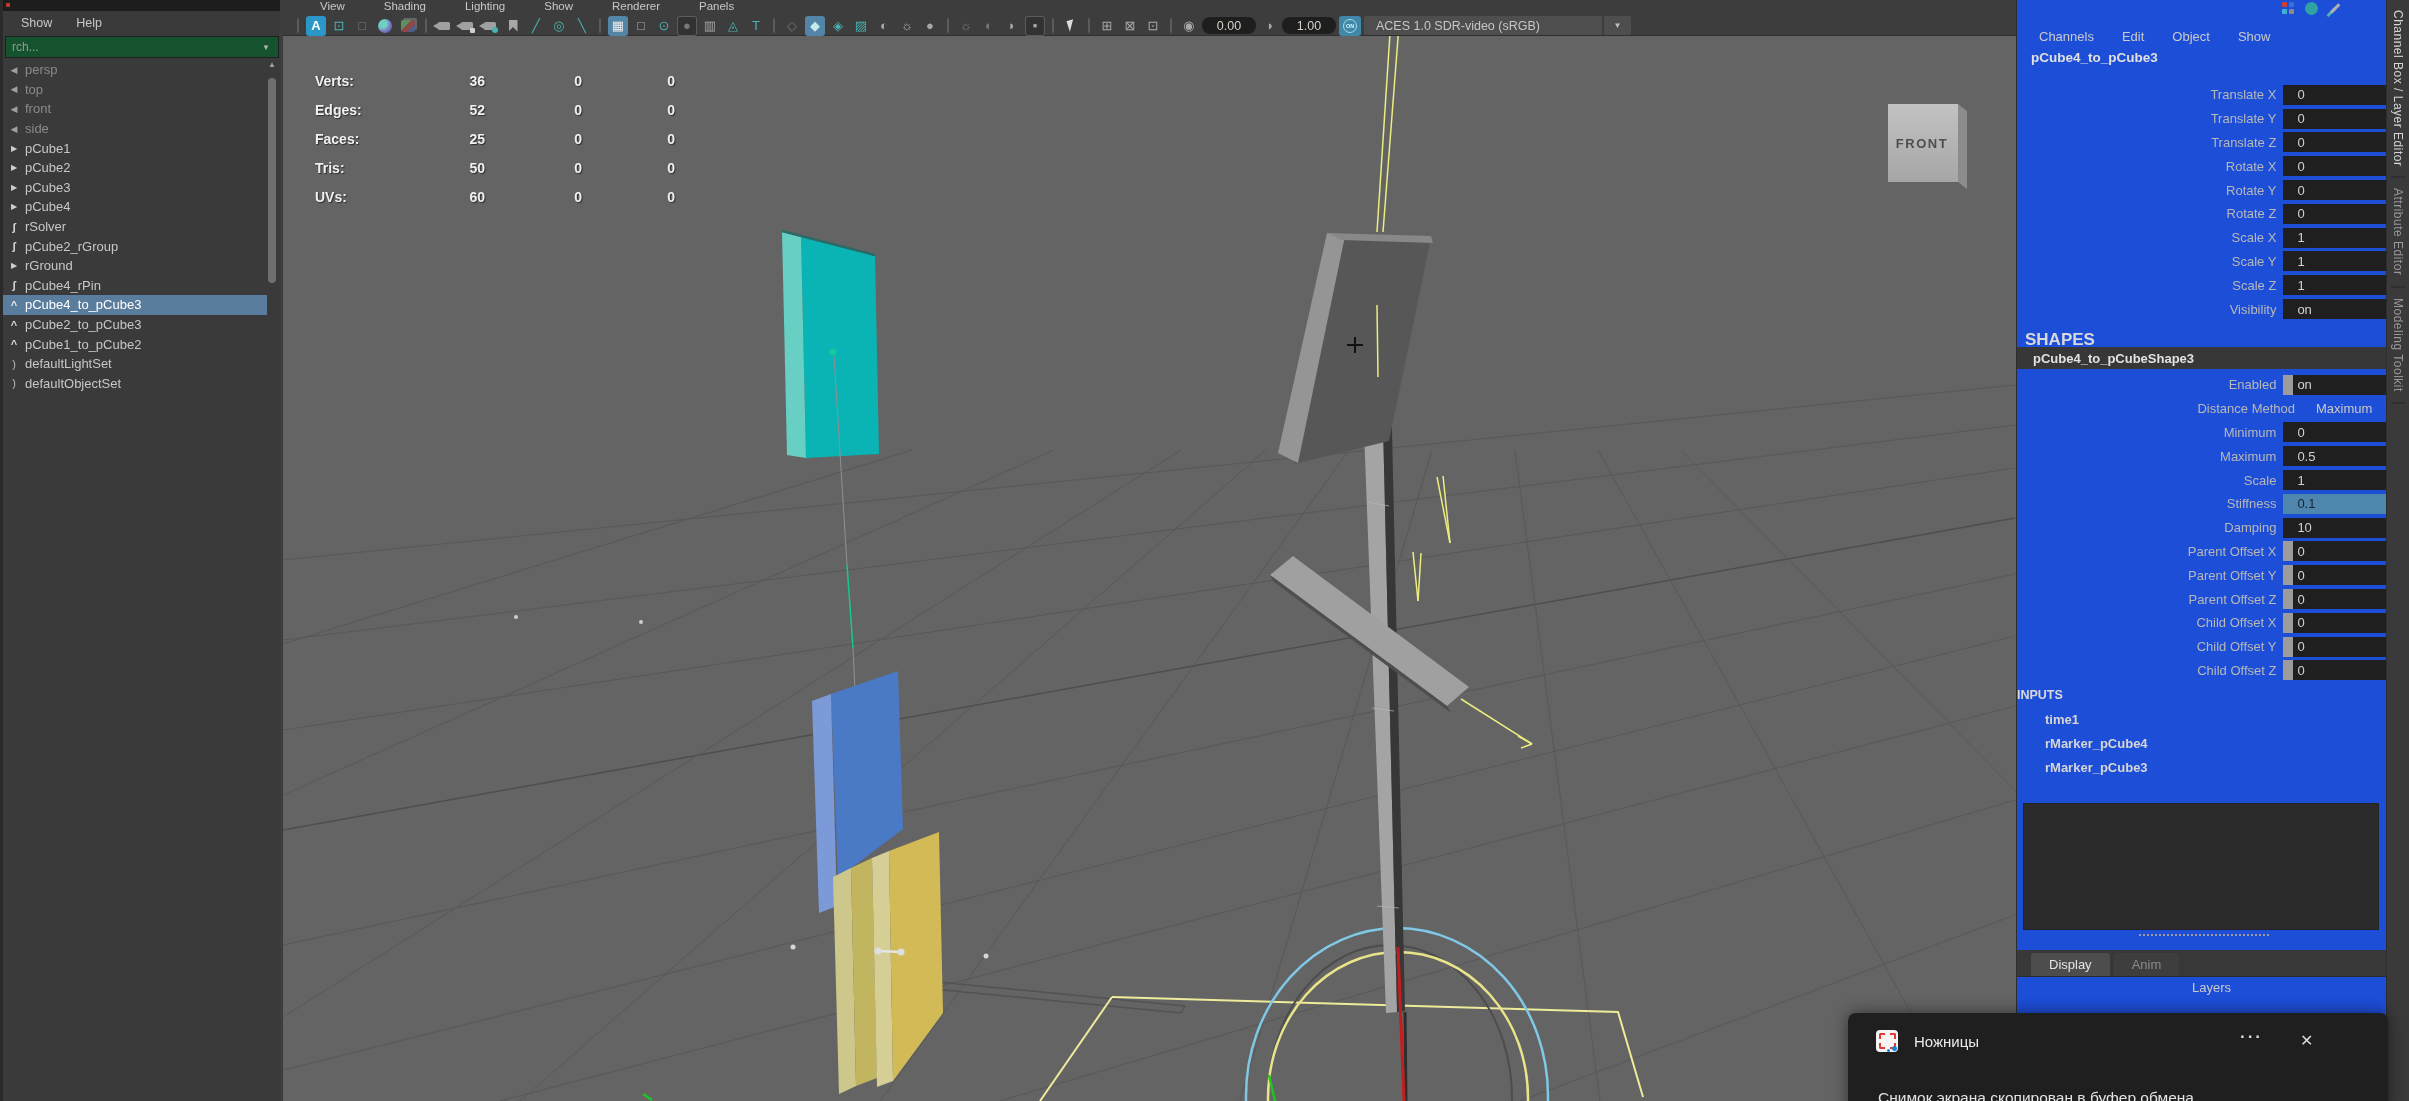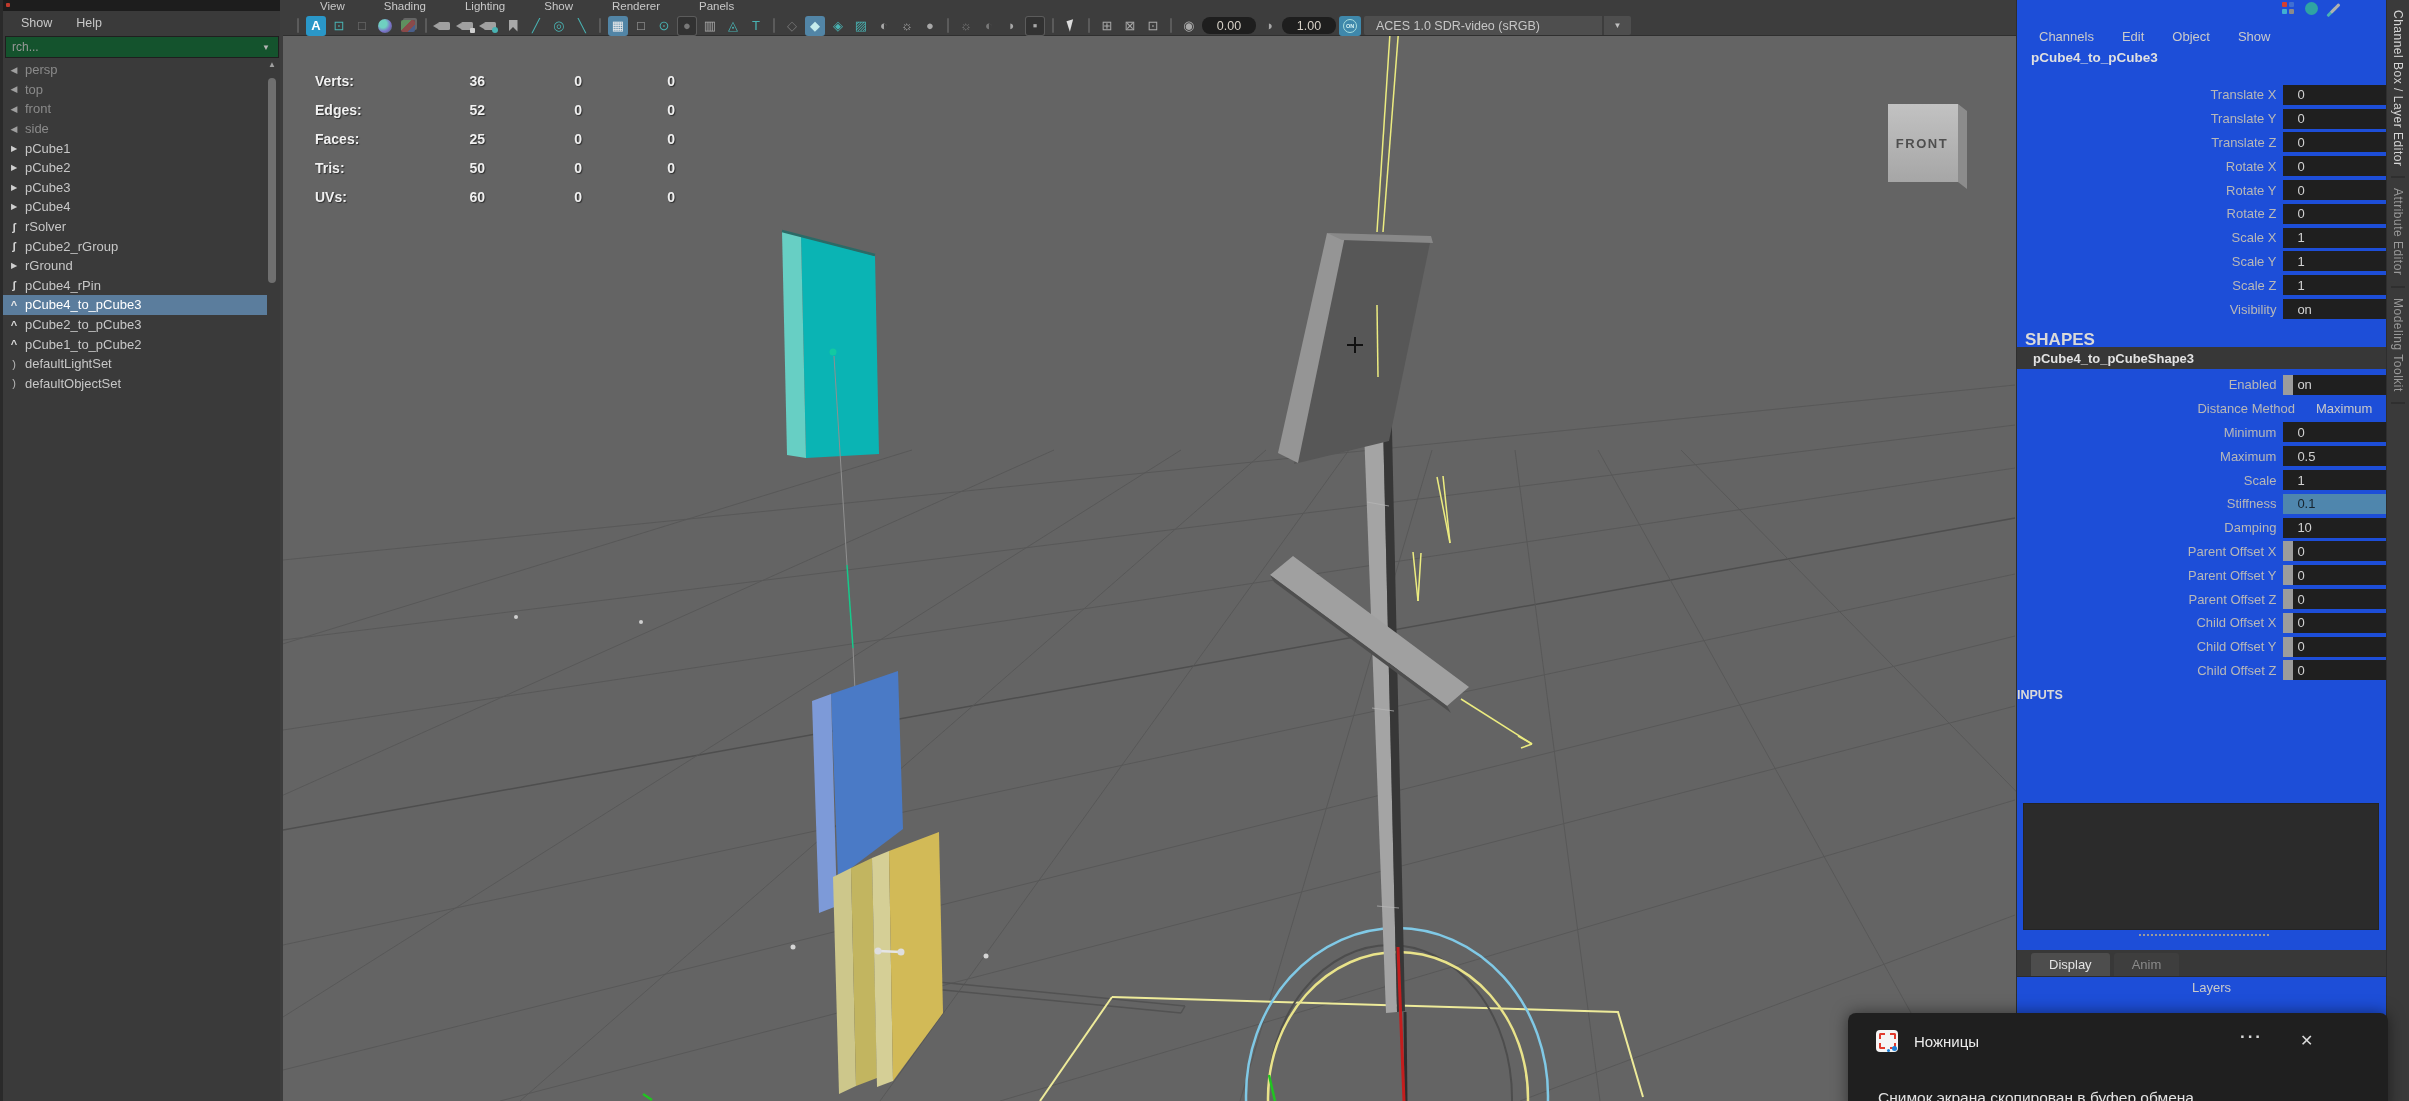--- a/index.html
+++ b/index.html
@@ -684,20 +684,25 @@
       </div>
       <div class="cb-row">
         <span class="cb-label">Child Offset Z</span>
         <div class="cb-field">
           <span class="cb-marker"></span>
           <span class="cb-val">0</span>
         </div>
       </div>
     </div>
   <div id="cb-inputs-header">INPUTS</div>
+  <div id="cb-inputs">
+      <div class="cb-input">time1</div>
+      <div class="cb-input">rMarker_pCube4</div>
+      <div class="cb-input">rMarker_pCube3</div>
+    </div>
   <div id="layer-empty"></div>
   <div id="layer-dots"></div>
   <div id="layer-tabs">
       <div class="ltab active">Display</div>
       <div class="ltab">Anim</div>
     </div>
   <div id="layer-menu">
       <span class="cbm">Layers</span>
       <span class="cbm">Options</span>
       <span class="cbm">Help</span>

